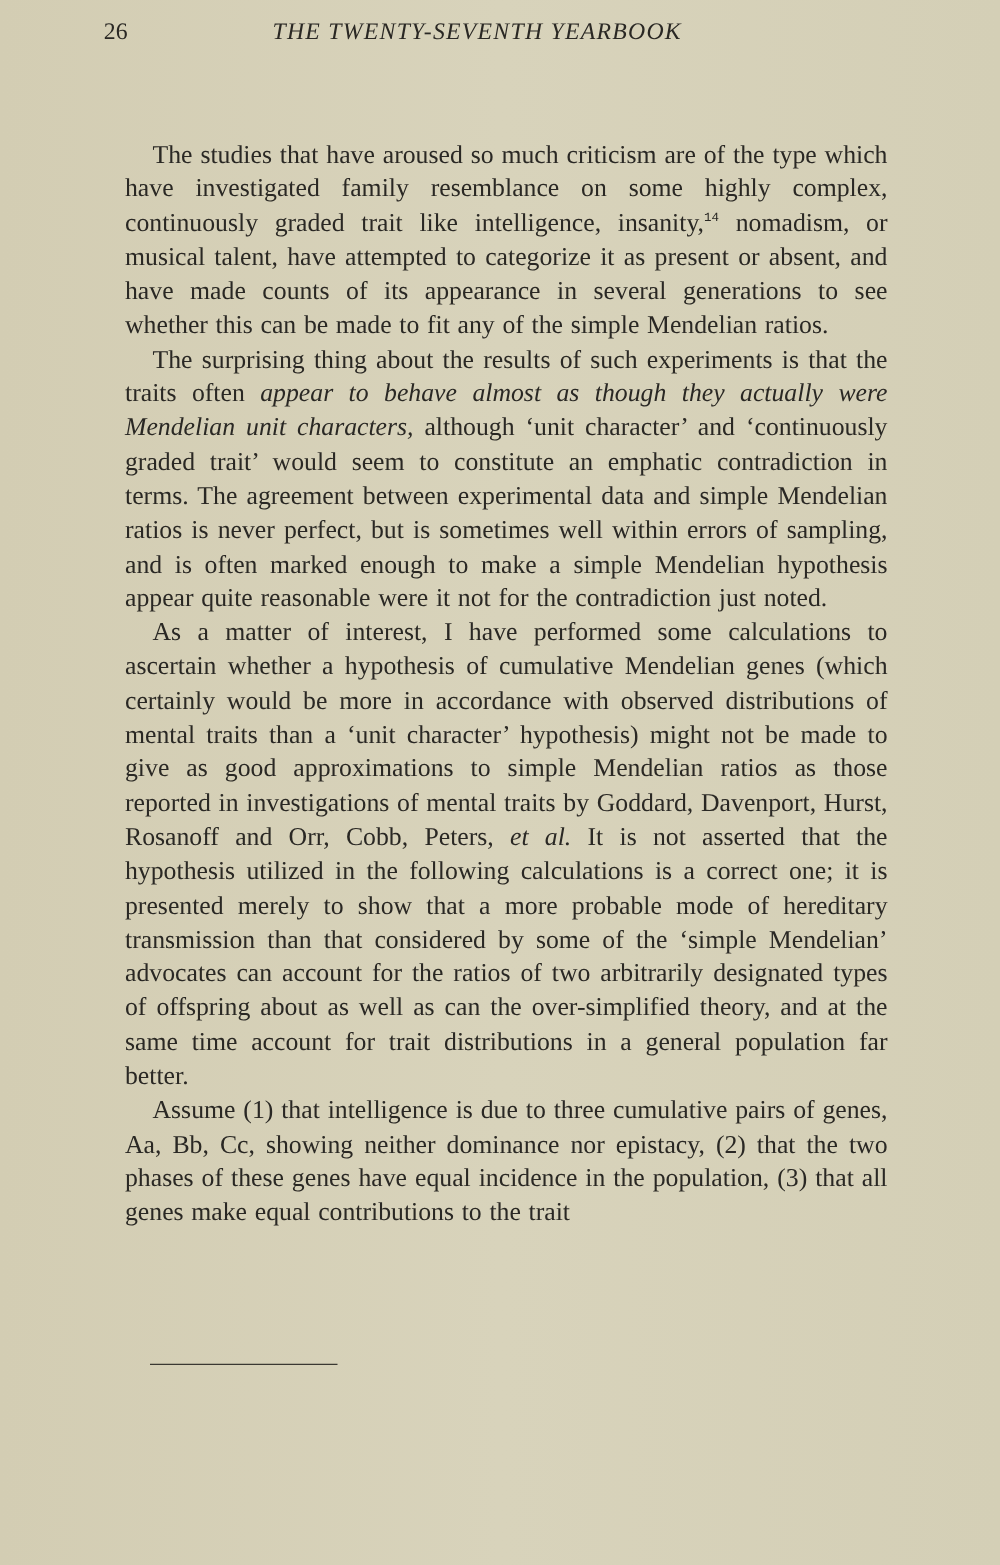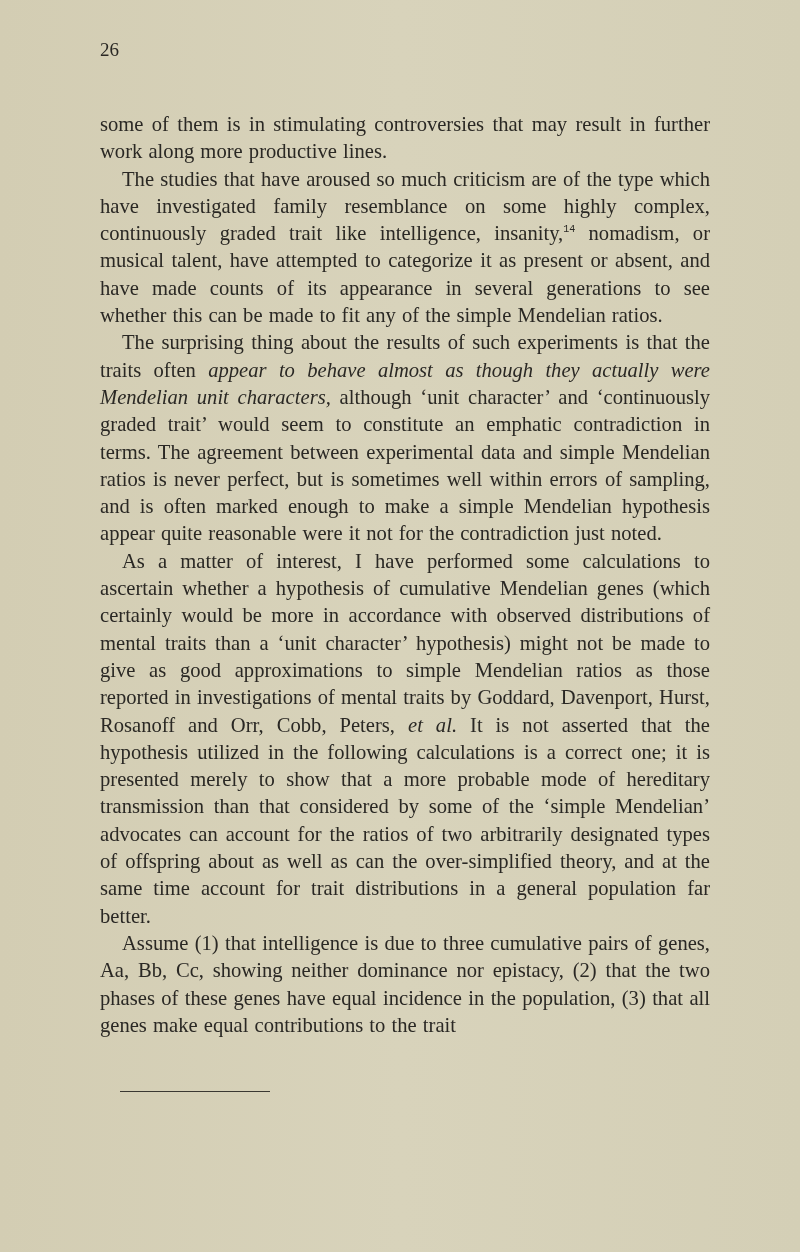--- a/index.html
+++ b/index.html
@@ -5,42 +5,42 @@
   html, body { margin:0; padding:0; }
   body {
     width:800px; height:1252px; overflow:hidden;
     background:#d6d1b8;
     font-family:"Liberation Serif", "DejaVu Serif", serif;
     color:#2a2824;
     position:relative;
   }
   .page { position:absolute; left:0; top:0; width:800px; height:1252px;
     background:linear-gradient(90deg,#d3cdb3 0%,#d8d3bb 50%,#d4cfb6 100%); }
-  .header { position:absolute; top:15px; left:100px; width:620px; height:28px;margin-top:24px; }
+  .header { position:absolute; top:15px; left:83px; width:620px; height:28px; }
   .page-number { position:absolute; left:0; top:0; font-size:19px; }
   .running-head { position:absolute; left:135px; top:0; font-size:19px; font-style:italic; letter-spacing:1px; }
   .body-text { position:absolute; left:100px; top:111px; width:610px;
     font-size:20.6px; line-height:27.3px; text-align:justify; word-spacing:1px; }
   .body-text p { margin:0; }
   .body-text p.indent { text-indent:22px; }
   .body-text p.noindent { text-indent:0; }
   .footnote-rule { position:absolute; left:120px; top:1091px; width:150px; height:1px; background:#3a3832; }
   .footnote { position:absolute; left:100px; top:1098px; width:610px; font-size:16px; line-height:21px; text-align:justify; text-indent:22px; }
   sup { font-size:10px; vertical-align:super; line-height:0;font-family:Liberation Mono, monospace; }
 </style>
 </head>
 <body>
 
 <div class="page">
   <div class="header">
     <span class="page-number">26</span>
+    <span class="running-head">THE TWENTY-SEVENTH YEARBOOK</span>
   </div>
 
   <div class="body-text" id="body-text">
-      <p class="noindent"><span>some of them is in stimulating controversies that may result in further work along more productive lines.</span></p>
       <p class="indent"><span>The studies that have aroused so much criticism are of the type which have investigated family resemblance on some highly complex, continuously graded trait like intelligence, insanity,</span><sup>14</sup><span> nomadism, or musical talent, have attempted to categorize it as present or absent, and have made counts of its appearance in several generations to see whether this can be made to fit any of the simple Mendelian ratios.</span></p>
       <p class="indent"><span>The surprising thing about the results of such experiments is that the traits often </span><em>appear to behave almost as though they actually were Mendelian unit characters,</em><span> although ‘unit character’ and ‘continuously graded trait’ would seem to constitute an emphatic contradiction in terms.  The agreement between experimental data and simple Mendelian ratios is never perfect, but is sometimes well within errors of sampling, and is often marked enough to make a simple Mendelian hypothesis appear quite reasonable were it not for the contradiction just noted.</span></p>
       <p class="indent"><span>As a matter of interest, I have performed some calculations to ascertain whether a hypothesis of cumulative Mendelian genes (which certainly would be more in accordance with observed distributions of mental traits than a ‘unit character’ hypothesis) might not be made to give as good approximations to simple Mendelian ratios as those reported in investigations of mental traits by Goddard, Davenport, Hurst, Rosanoff and Orr, Cobb, Peters, </span><em>et al.</em><span> It is not asserted that the hypothesis utilized in the following calculations is a correct one; it is presented merely to show that a more probable mode of hereditary transmission than that considered by some of the ‘simple Mendelian’ advocates can account for the ratios of two arbitrarily designated types of offspring about as well as can the over-simplified theory, and at the same time account for trait distributions in a general population far better.</span></p>
       <p class="indent"><span>Assume (1) that intelligence is due to three cumulative pairs of genes, Aa, Bb, Cc, showing neither dominance nor epistacy, (2) that the two phases of these genes have equal incidence in the population, (3) that all genes make equal contributions to the trait</span></p>
     </div>
 
   <div class="footnote-rule"></div>
 </div>
 
 </body></html>

